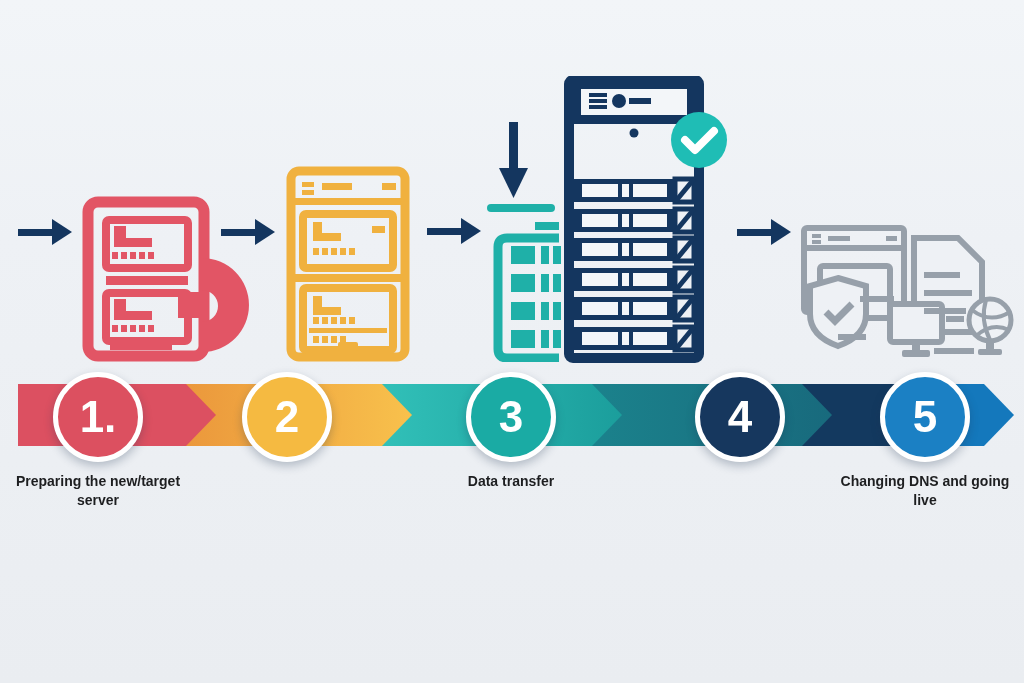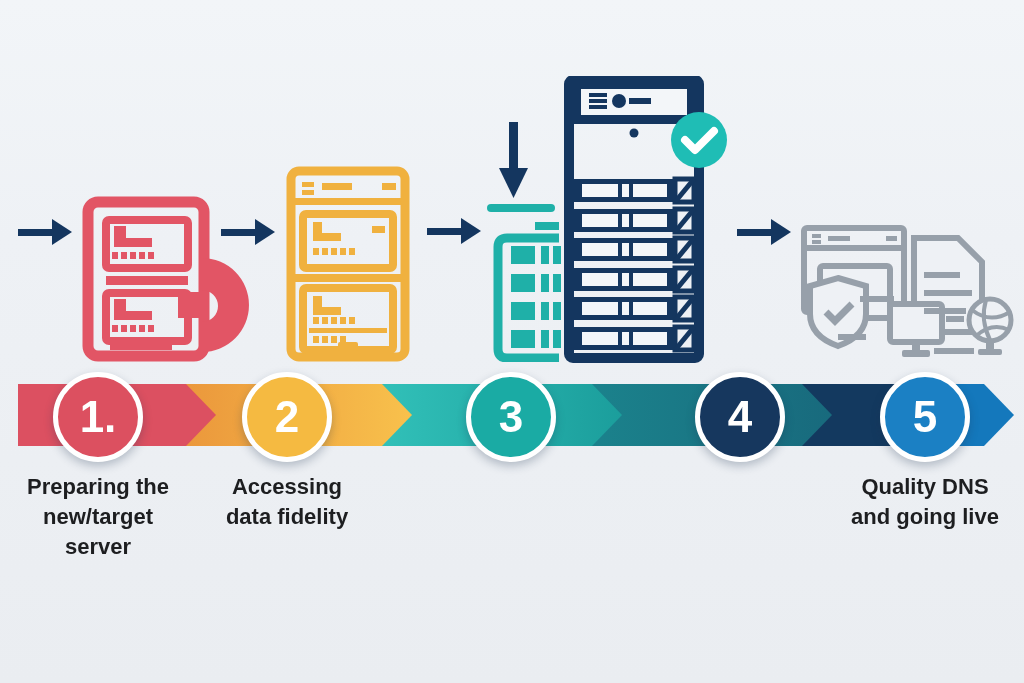--- a/index.html
+++ b/index.html
@@ -23,21 +23,21 @@
           border:5px solid #ffffff;display:flex;align-items:center;justify-content:center;
           z-index:20;box-shadow:0 4px 10px rgba(30,50,80,.28);}
   .circle span{color:#ffffff;font-size:44px;font-weight:bold;line-height:1;}
   .circle-1{left:53px; background:#dc5060;}
   .circle-2{left:242px;background:#f5ba41;}
   .circle-3{left:466px;background:#1aaba4;}
   .circle-4{left:695px;background:#16375e;}
   .circle-5{left:880px;background:#1b80c4;}
   
   .label{position:absolute;top:472px;text-align:center;color:#1d1e20;
-         font-size:22px;font-weight:bold;line-height:1.36;}
+         font-size:14px;font-weight:bold;line-height:1.36;}
   .l1{left:13px; width:170px;}
   .l2{left:217px;width:140px;}
   .l3{left:456px;width:110px;}
   .l4{left:655px;width:170px;}
   .l5{left:840px;width:170px;}
 </style>
 </head>
 <body>
 
 <div class="stage">
@@ -262,16 +262,16 @@
       <span>3</span>
     </div>
   <div class="circle circle-4">
       <span>4</span>
     </div>
   <div class="circle circle-5">
       <span>5</span>
     </div>
 
   <div class="label l1">Preparing the new/target server</div>
-  <div class="label l2">Accessing data fidelity</div>
-  <div class="label l5">Quality DNS and going live</div>
+  <div class="label l3">Data transfer</div>
+  <div class="label l5">Changing DNS and going live</div>
 
 </div>
 
 </body></html>

